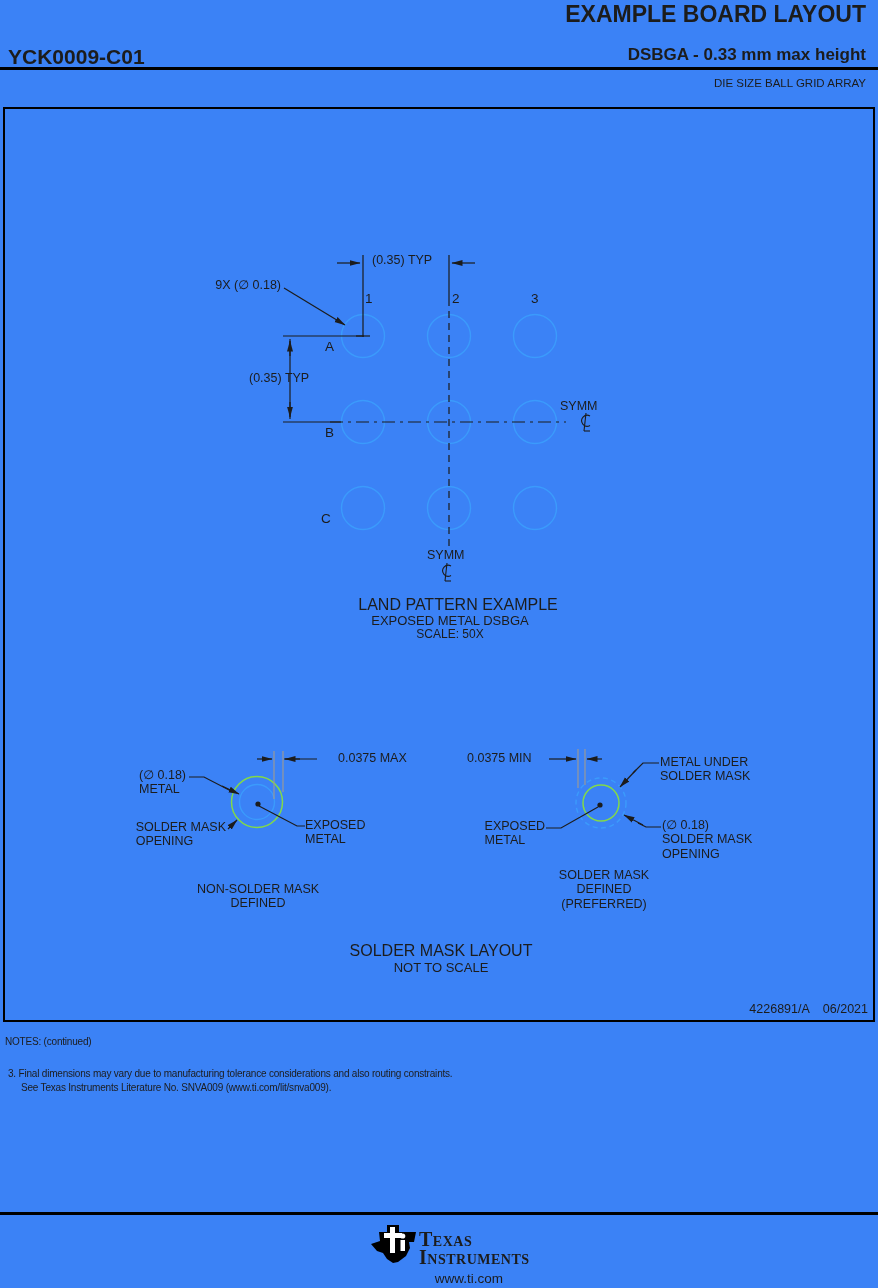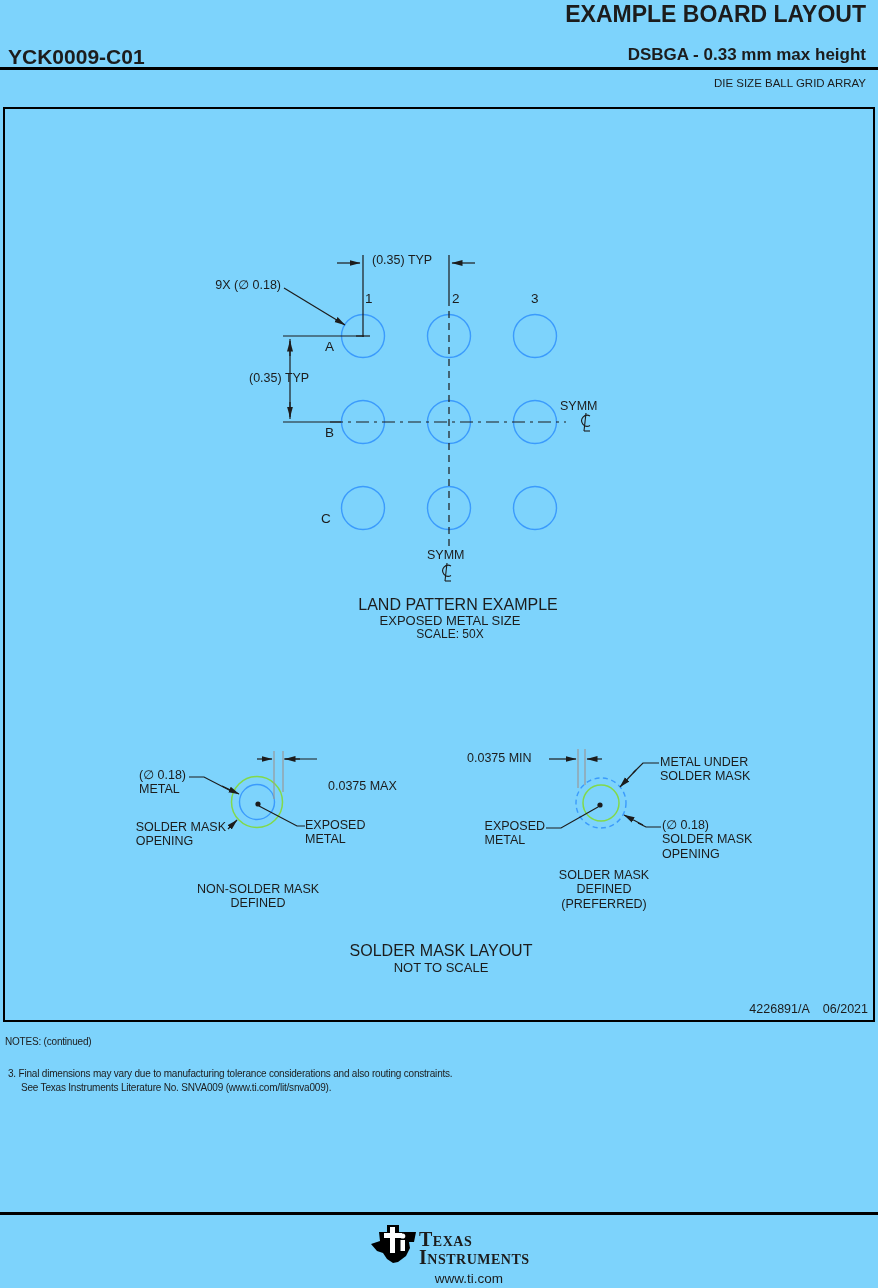--- a/index.html
+++ b/index.html
@@ -3,21 +3,21 @@
 <meta charset="utf-8">
 <style>
   :root{
     --pad-blue:#3b9bfc;
     --mask-green:#82d94a;
     --dimension-gray:#999999;
     --line-black:#1c1c1c;
   }
   html,body{margin:0;padding:0;background:#fff;}
   #page{
-    position:relative;width:878px;height:1288px;background:#7dd3fc;overflow:hidden;
+    position:relative;width:878px;height:1288px;background:#3b82f6;overflow:hidden;
     font-family:"Liberation Sans",sans-serif;color:var(--line-black);
   }
   .t{position:absolute;white-space:nowrap;font:12.5px/1.15 "Liberation Sans",sans-serif;color:var(--line-black);}
   .b{font-weight:700;}
   .ctr{text-align:center;}
   .rt{text-align:left;}
   .ln{display:block;}
   .rule{position:absolute;left:0;width:878px;background:#000;}
   #dwg-border{position:absolute;left:3px;top:107px;width:868px;height:911px;border:2px solid #000;}
   svg{position:absolute;left:0;top:0;}
@@ -124,24 +124,24 @@
   <div class="t" style="left:365px;top:291px;font-size:13.5px;">1</div>
   <div class="t" style="left:452px;top:291px;font-size:13.5px;">2</div>
   <div class="t" style="left:531px;top:291px;font-size:13.5px;">3</div>
   <div class="t" style="left:325px;top:339px;font-size:13.5px;">A</div>
   <div class="t" style="left:325px;top:425px;font-size:13.5px;">B</div>
   <div class="t" style="left:321px;top:511px;font-size:13.5px;">C</div>
   <div class="t" style="left:249px;top:371px;">(0.35) TYP</div>
   <div class="t" style="left:560px;top:399px;">SYMM</div>
   <div class="t" style="left:427px;top:548px;">SYMM</div>
   <div class="t ctr" style="left:308px;width:300px;top:596px;font-size:16px;">LAND PATTERN EXAMPLE</div>
-  <div class="t ctr" style="left:300px;width:300px;top:614px;font-size:13px;">EXPOSED METAL SIZE</div>
+  <div class="t ctr" style="left:300px;width:300px;top:614px;font-size:13px;">EXPOSED METAL DSBGA</div>
   <div class="t ctr" style="left:300px;width:300px;top:628px;font-size:12px;">SCALE: 50X</div>
 
-  <div class="t" style="left:328px;top:751px;margin-top:28px;">0.0375 MAX</div>
+  <div class="t" style="left:338px;top:751px;">0.0375 MAX</div>
   <div class="t rt" style="right:692px;top:768px;">
     <span class="ln">(∅ 0.18)</span>
     <span class="ln">METAL</span>
   </div>
   <div class="t rt" style="right:652px;top:820px;">
     <span class="ln">SOLDER MASK</span>
     <span class="ln">OPENING</span>
   </div>
   <div class="t" style="left:305px;top:818px;">
     <span class="ln">EXPOSED</span>

